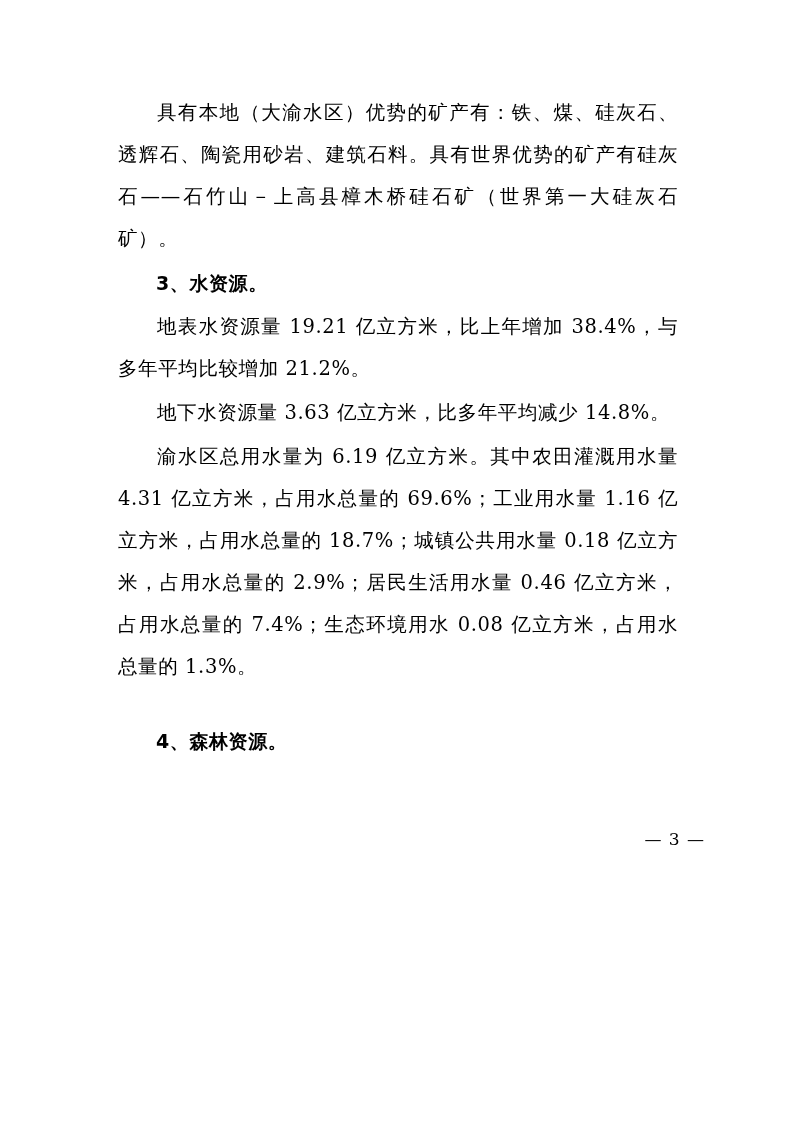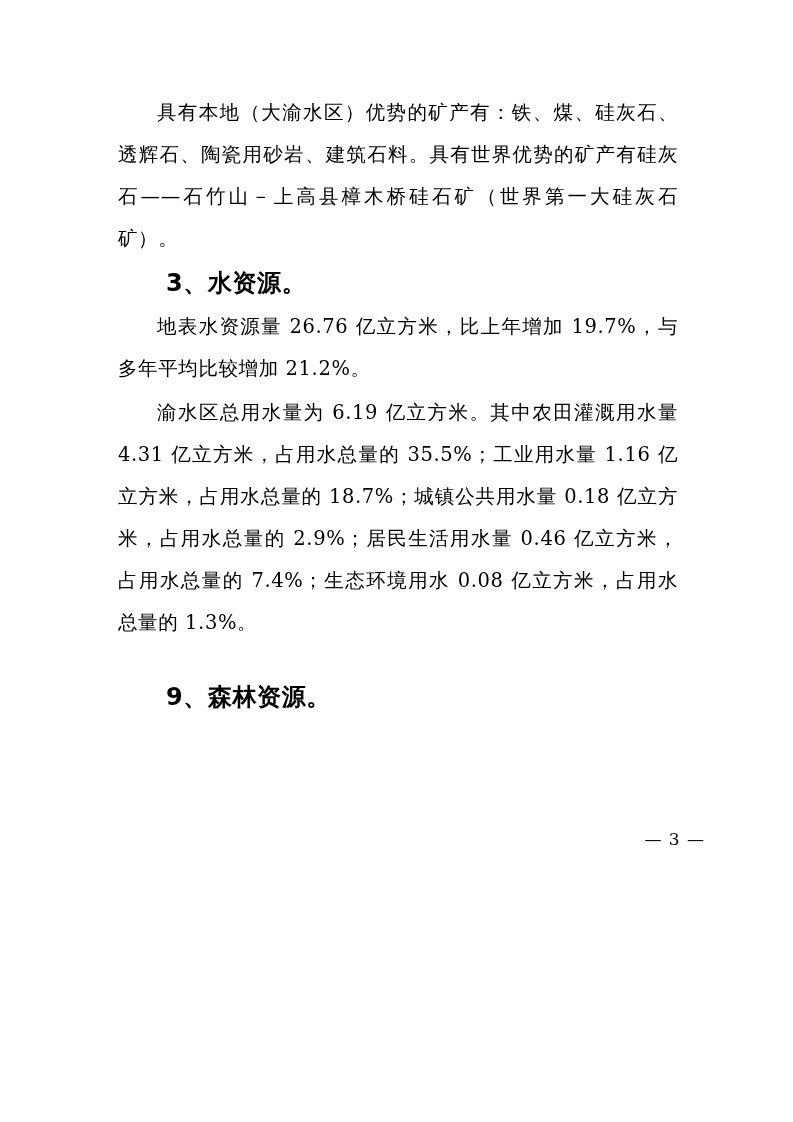--- a/index.html
+++ b/index.html
@@ -35,21 +35,21 @@
     font-size: 19.5px;
     line-height: 42px;
     text-align: justify;
     text-justify: inter-ideograph;
     text-indent: 2em;
     letter-spacing: 0.6px;
     font-family: "DejaVu Serif", "Liberation Serif", serif;
   }
   p.heading {
     margin: 0 0 2px 0;
-    font-size: 24px;
+    font-size: 19px;
     line-height: 42px;
     text-indent: 2em;
     font-weight: bold;
     letter-spacing: 0.6px;
     font-family: "DejaVu Sans", "Liberation Sans", sans-serif;
   }
   .spacer-big { height: 30px; }
   .page-number {
     position: absolute;
     right: 96px;
@@ -65,25 +65,26 @@
 
 <div class="page">
   <div class="content">
 
     <p class="para">具有本地（大渝水区）优势的矿产有：铁、煤、硅灰石、透辉石、陶瓷用砂岩、建筑石料。具有世界优势的矿产有硅灰石——石竹山－上高县樟木桥硅石矿（世界第一大硅灰石矿）。</p>
 
 
     <p class="heading">3、水资源。</p>
 
 
-    <p class="para">地表水资源量 26.76 亿立方米，比上年增加 19.7%，与多年平均比较增加 21.2%。</p>
+    <p class="para">地表水资源量 19.21 亿立方米，比上年增加 38.4%，与多年平均比较增加 21.2%。</p>
 
+    <p class="para">地下水资源量 3.63 亿立方米，比多年平均减少 14.8%。</p>
 
-    <p class="para">渝水区总用水量为 6.19 亿立方米。其中农田灌溉用水量 4.31 亿立方米，占用水总量的 35.5%；工业用水量 1.16 亿立方米，占用水总量的 18.7%；城镇公共用水量 0.18 亿立方米，占用水总量的 2.9%；居民生活用水量 0.46 亿立方米，占用水总量的 7.4%；生态环境用水 0.08 亿立方米，占用水总量的 1.3%。</p>
+    <p class="para">渝水区总用水量为 6.19 亿立方米。其中农田灌溉用水量 4.31 亿立方米，占用水总量的 69.6%；工业用水量 1.16 亿立方米，占用水总量的 18.7%；城镇公共用水量 0.18 亿立方米，占用水总量的 2.9%；居民生活用水量 0.46 亿立方米，占用水总量的 7.4%；生态环境用水 0.08 亿立方米，占用水总量的 1.3%。</p>
 
     <div class="spacer-big"></div>
 
-    <p class="heading">9、森林资源。</p>
+    <p class="heading">4、森林资源。</p>
 
   </div>
 
   <div class="page-number">— 3 —</div>
 </div>
 
 </body></html>

